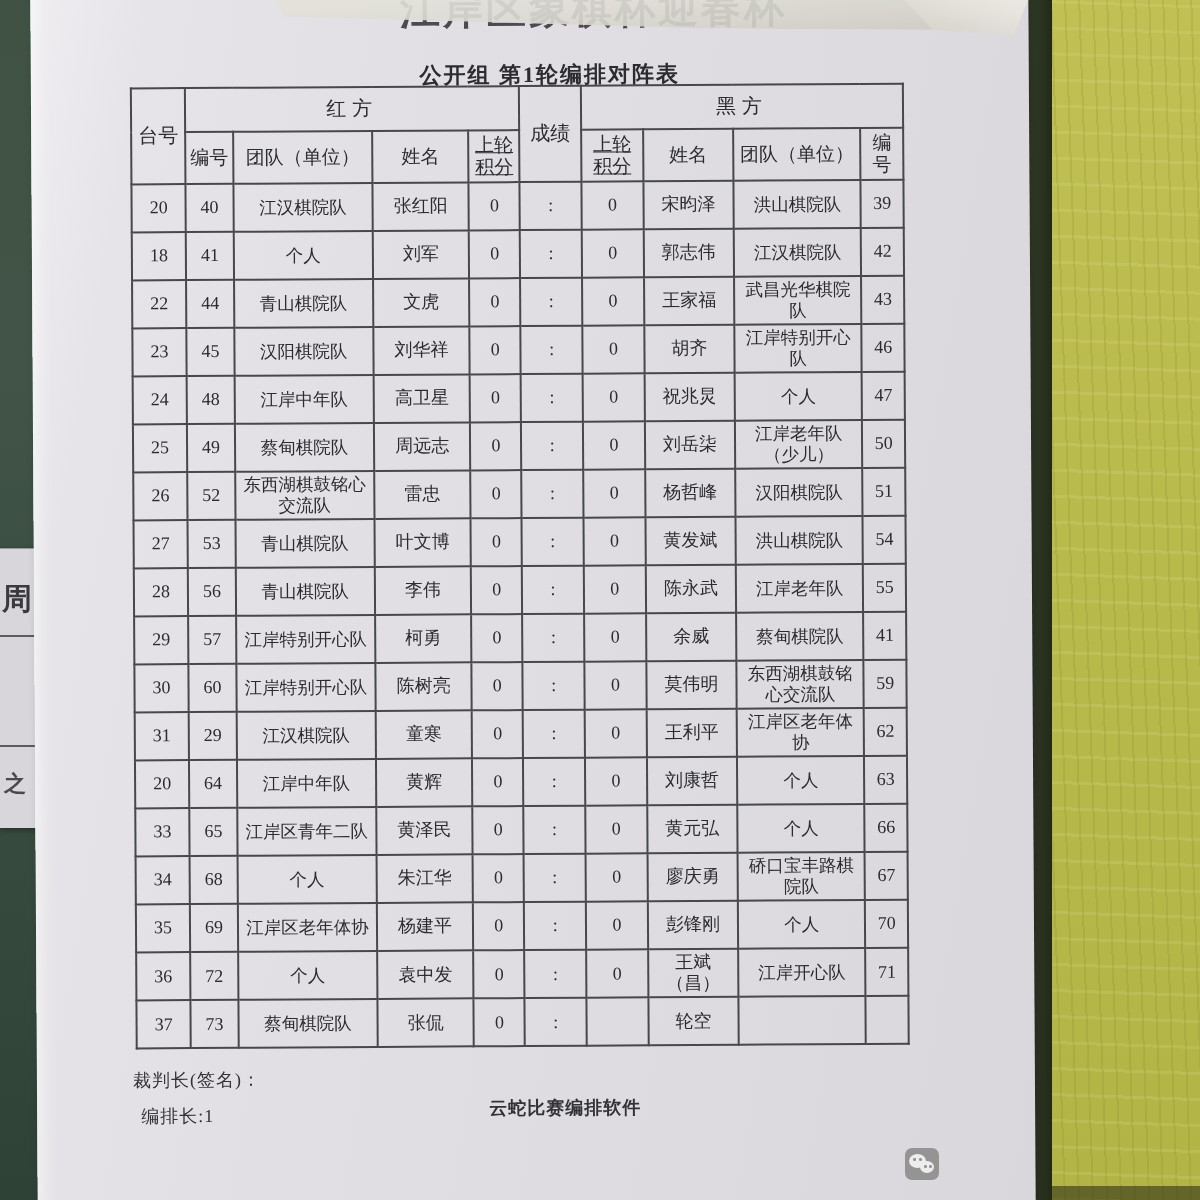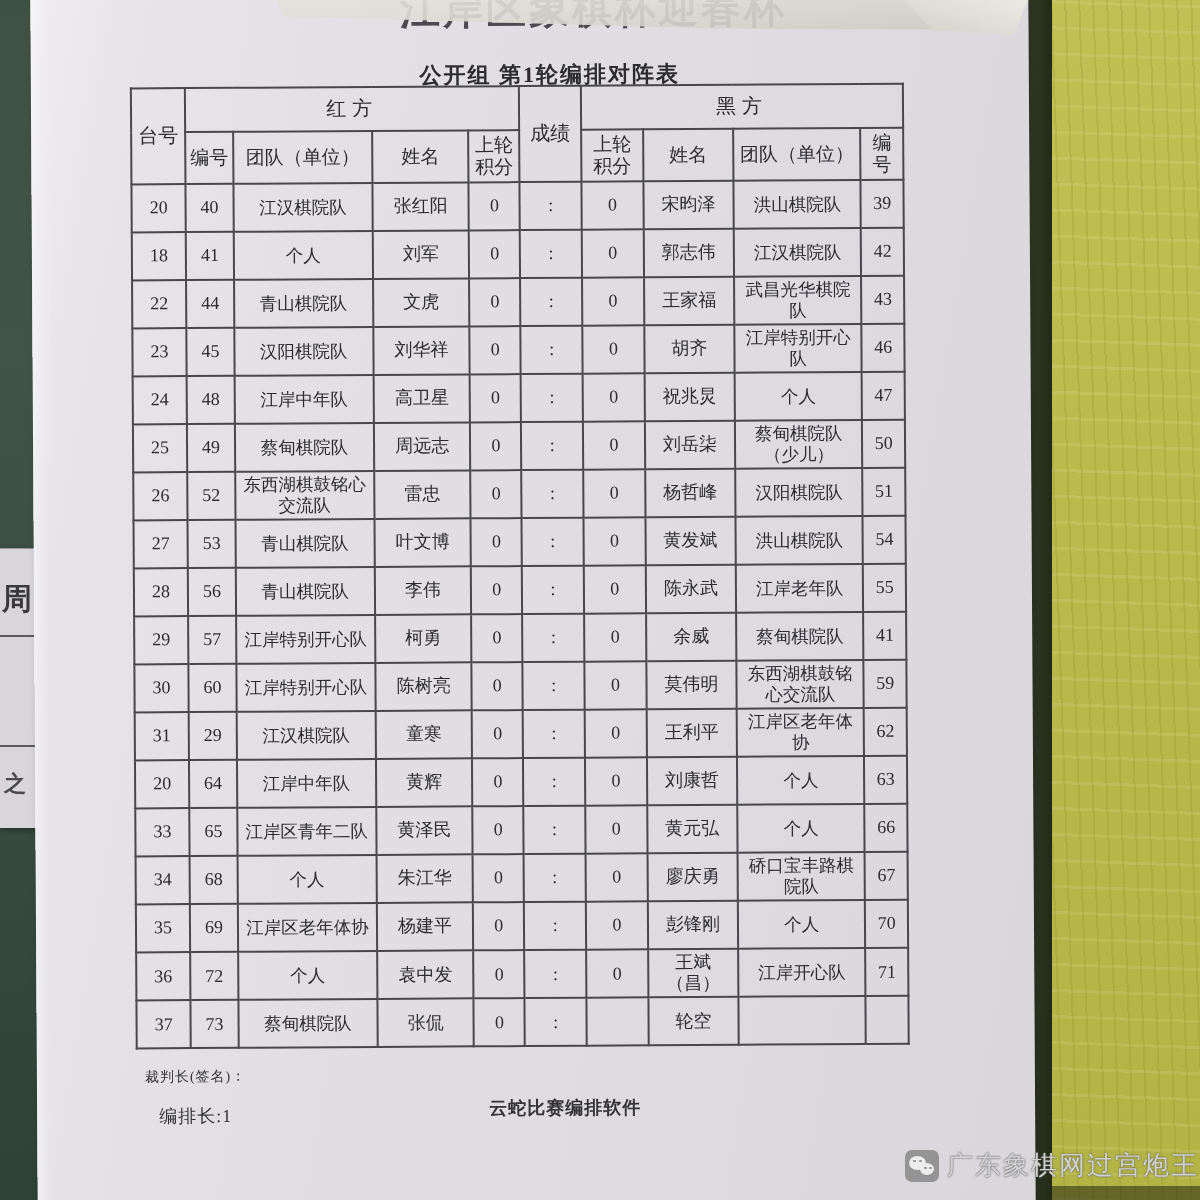--- a/index.html
+++ b/index.html
@@ -87,26 +87,26 @@
     text-align:center; vertical-align:middle;
     padding:2px 2px; line-height:1.18;
     font-weight:400;
     overflow:hidden;
   }
   table.pairing th { font-weight:400; font-size:19px; }
   tr.group-row th { height:44px; font-size:20px; letter-spacing:6px; }
   tr.sub-row th { height:52px; }
   tbody td { height:48px; font-size:18px; }
   td.c-team, th.c-team { font-size:17.5px; }
-  th.c-prev { font-size:17px; line-height:1.1; padding:0 6px; }
+  th.c-prev { font-size:17px; line-height:1.1; padding:0 6px;text-decoration:underline; }
   .footer-referee {
-    position:absolute; left:108px; top:1078px; font-size:14px; color:#323237; letter-spacing:1px;
+    position:absolute; left:96px; top:1078px; font-size:18px; color:#323237; letter-spacing:1px;
   }
   .footer-arranger {
-    position:absolute; left:122px; top:1114px; font-size:18px; color:#323237; letter-spacing:1px;
+    position:absolute; left:104px; top:1114px; font-size:18px; color:#323237; letter-spacing:1px;
   }
   .footer-software {
     position:absolute; left:452px; top:1108px; font-size:18px; color:#323237; letter-spacing:1px;font-weight:bold;
   }
   
   .watermark {
     position:absolute; left:905px; top:1148px; display:flex; align-items:center; gap:8px;
     z-index:30;
   }
   .wechat-icon {
@@ -247,21 +247,21 @@
         </tr>
         <tr>
           <td>25</td>
           <td>49</td>
           <td class="c-team">蔡甸棋院队</td>
           <td>周远志</td>
           <td>0</td>
           <td>:</td>
           <td>0</td>
           <td>刘岳柒</td>
-          <td class="c-team">蔡甸棋院队（少儿）</td>
+          <td class="c-team">江岸老年队（少儿）</td>
           <td>50</td>
         </tr>
         <tr>
           <td>26</td>
           <td>52</td>
           <td class="c-team">东西湖棋鼓铭心交流队</td>
           <td>雷忠</td>
           <td>0</td>
           <td>:</td>
           <td>0</td>
@@ -411,14 +411,13 @@
 
 <div class="watermark">
   <div class="wechat-icon">
     <div class="b1"></div>
       <div class="b2"></div>
     <div class="e e1"></div>
       <div class="e e2"></div>
       <div class="e e3"></div>
       <div class="e e4"></div>
   </div>
-  <span class="watermark-text">广东象棋网过宫炮王</span>
 </div>
 
 </body></html>

